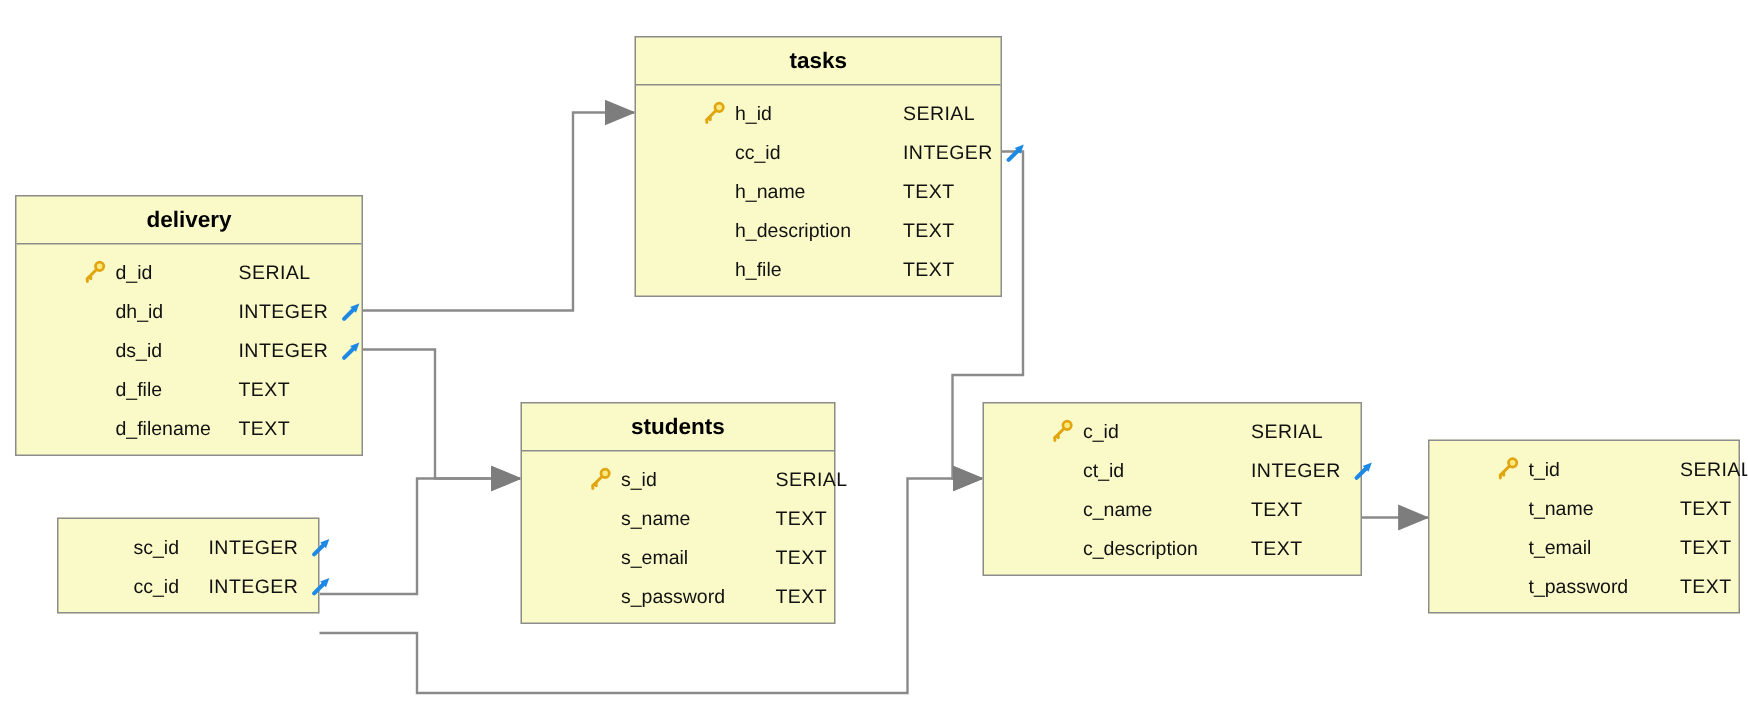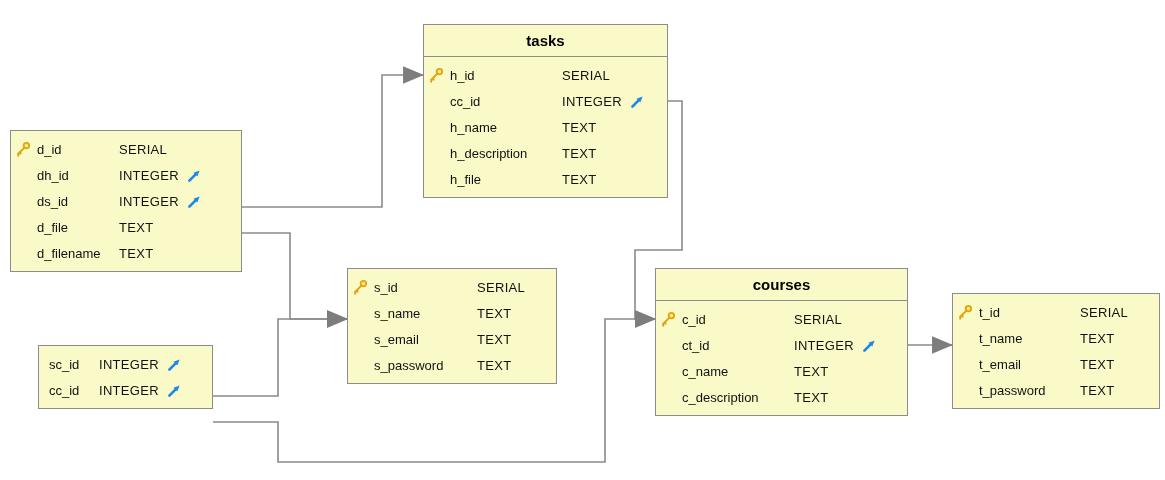--- a/index.html
+++ b/index.html
@@ -11,21 +11,21 @@
   .wires polyline{fill:none;stroke:#8a8a8a;stroke-width:1.6;}
   .tbl{
     position:absolute;background:#fafac8;border:1px solid #8c8c8c;
     box-sizing:border-box;--keyw:24px;--namew:100px;
   }
   .tbl-title{
     height:32px;line-height:32px;text-align:center;font-weight:bold;
     font-size:15px;color:#000;border-bottom:1px solid #8c8c8c;
     box-sizing:border-box;cursor:move;
   }
-  .rows{padding:5px 6px 5px 2px;}
+  .rows{padding:5px 6px 5px 2px;margin-left:40px;}
   .row{display:flex;align-items:center;height:26px;white-space:nowrap;}
   .keycell{width:var(--keyw);display:flex;align-items:center;justify-content:flex-start;flex:0 0 var(--keyw);}
   .keycell svg{width:18px;height:18px;margin-left:1px;}
   .fname{width:var(--namew);flex:0 0 var(--namew);font-size:13px;color:#111;overflow:hidden;}
   .ftype{font-size:13px;color:#111;letter-spacing:.3px;text-align:center;}
   .fkcell{margin-left:7px;display:flex;align-items:center;}
   .fkcell svg{width:17px;height:17px;}
   .defs{position:absolute;width:0;height:0;}
 </style>
 </head>
@@ -94,20 +94,21 @@
       </div>
       <div class="row">
         <span class="keycell"></span>
         <span class="fname">h_file</span>
         <span class="ftype">TEXT</span>
       </div>
     </div>
   </div>
 
   <div class="tbl" style="left:10px;top:130px;width:232px;--namew:82px">
+    <div class="tbl-title">delivery</div>
     <div class="rows">
       <div class="row">
         <span class="keycell">
             <svg>
               <use href="#ic-key"></use>
             </svg>
           </span>
         <span class="fname">d_id</span>
         <span class="ftype">SERIAL</span>
       </div>
@@ -138,20 +139,21 @@
       </div>
       <div class="row">
         <span class="keycell"></span>
         <span class="fname">d_filename</span>
         <span class="ftype">TEXT</span>
       </div>
     </div>
   </div>
 
   <div class="tbl" style="left:347px;top:268px;width:210px;--namew:103px">
+    <div class="tbl-title">students</div>
     <div class="rows">
       <div class="row">
         <span class="keycell">
             <svg>
               <use href="#ic-key"></use>
             </svg>
           </span>
         <span class="fname">s_id</span>
         <span class="ftype">SERIAL</span>
       </div>
@@ -167,21 +169,20 @@
       </div>
       <div class="row">
         <span class="keycell"></span>
         <span class="fname">s_password</span>
         <span class="ftype">TEXT</span>
       </div>
     </div>
   </div>
 
   <div class="tbl" style="left:655px;top:268px;width:253px;--namew:112px">
-    <div class="tbl-title">courses</div>
     <div class="rows">
       <div class="row">
         <span class="keycell">
             <svg>
               <use href="#ic-key"></use>
             </svg>
           </span>
         <span class="fname">c_id</span>
         <span class="ftype">SERIAL</span>
       </div>

